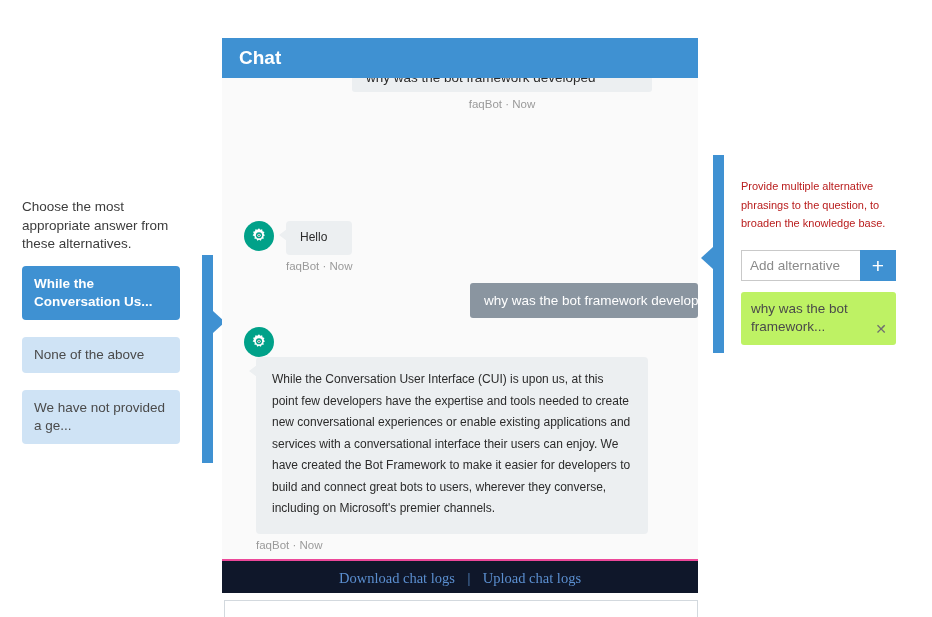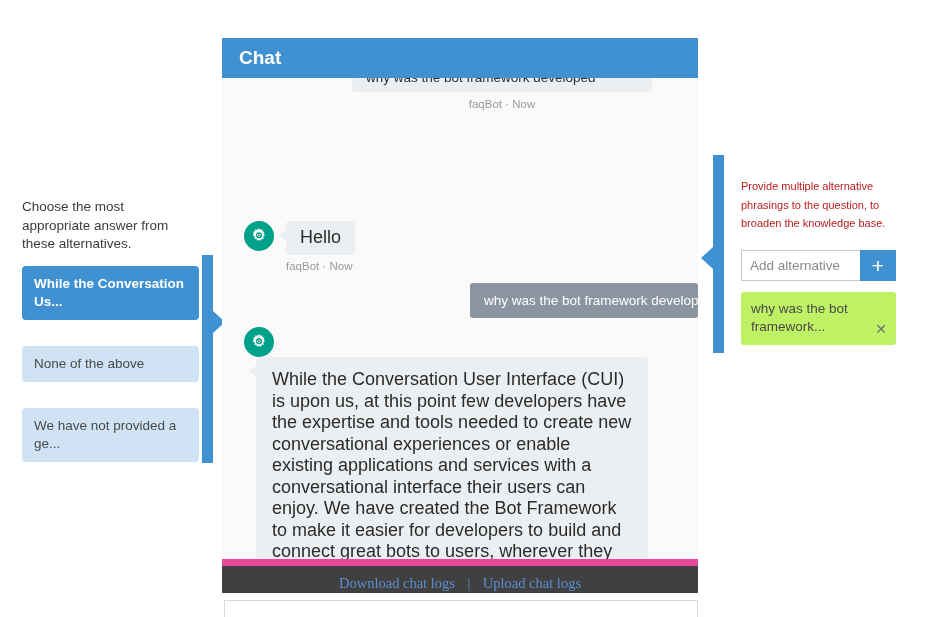--- a/index.html
+++ b/index.html
@@ -26,26 +26,26 @@
   }
   .left-instruction {
     font-size: 13.5px;
     line-height: 18.5px;
     color: #3c3c3c;
     margin-bottom: 12px;
     width: 152px;
   }
   .alt-btn {
     box-sizing: border-box;
-    width: 177px;
+    width: 158px;
     border-radius: 4px;
     padding: 9px 12px;
     font-size: 13.5px;
     line-height: 18px;
-    margin-bottom: 26px;
+    margin-bottom: 17px;
     background: #cfe3f5;
     color: #4a4a4a;
     cursor: pointer;
   }
   .alt-btn.selected {
     background: #3f91d2;
     color: #ffffff;
     font-weight: bold;
   }
 
@@ -233,21 +233,21 @@
     top: 6px;
   }
   .bubble-wrap {
     margin-left: 12px;
     position: relative;
   }
   .bubble {
     background: #eceff1;
     border-radius: 4px;
     padding: 7px 14px 8px 14px;
-    font-size: 18px;
+    font-size: 12px;
     line-height: 19px;
     color: #2b2b2b;
     position: relative;
   }
   .bubble.tail-left::before {
     content: "";
     position: absolute;
     left: -7px;
     top: 8px;
     width: 0;
@@ -298,22 +298,22 @@
     position: relative;
   }
 
   
   .chat-links {
     position: absolute;
     left: 0;
     top: 521px;
     width: 476px;
     height: 34px;
-    background: #404040;
-    border-top: 7px solid #ec4899;
+    background: #0f172a;
+    border-top: 2px solid #ec4899;
     box-sizing: border-box;
     text-align: center;
     line-height: 33px;
   }
   .chat-links a {
     font-family: "Liberation Serif", serif;
     font-size: 14.5px;
     color: #5b8fd0;
     text-decoration: none;
     cursor: pointer;

